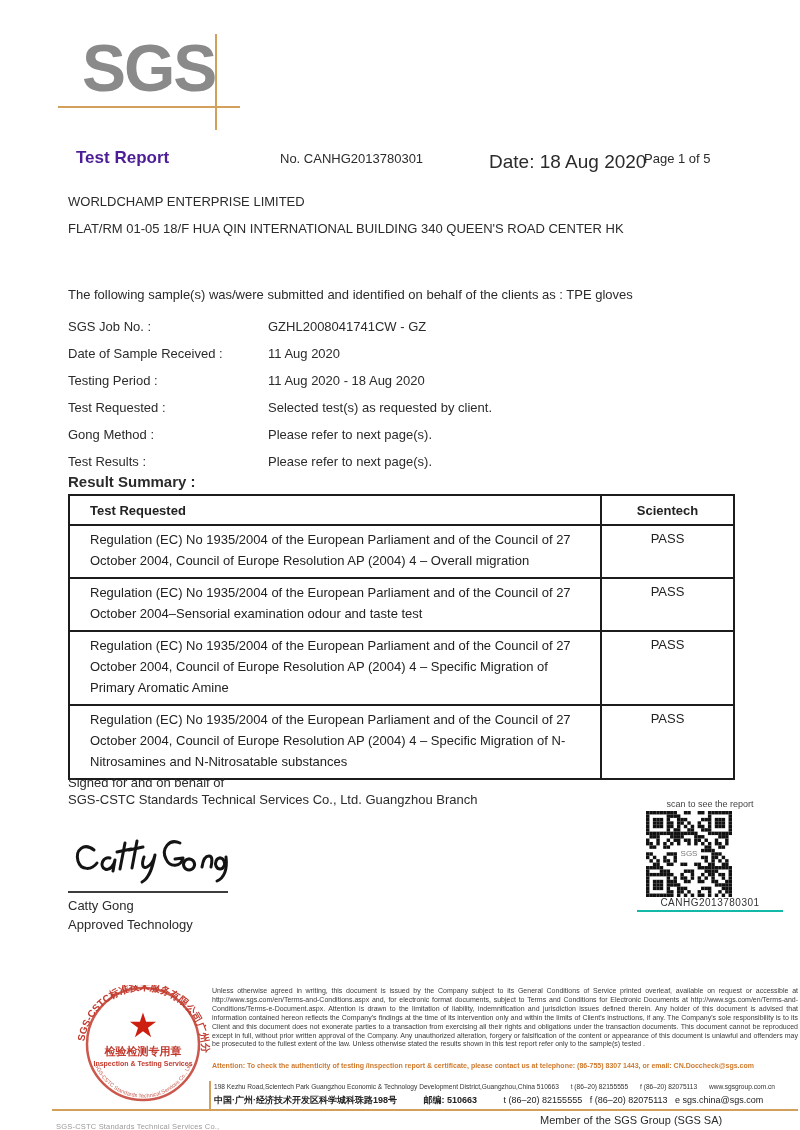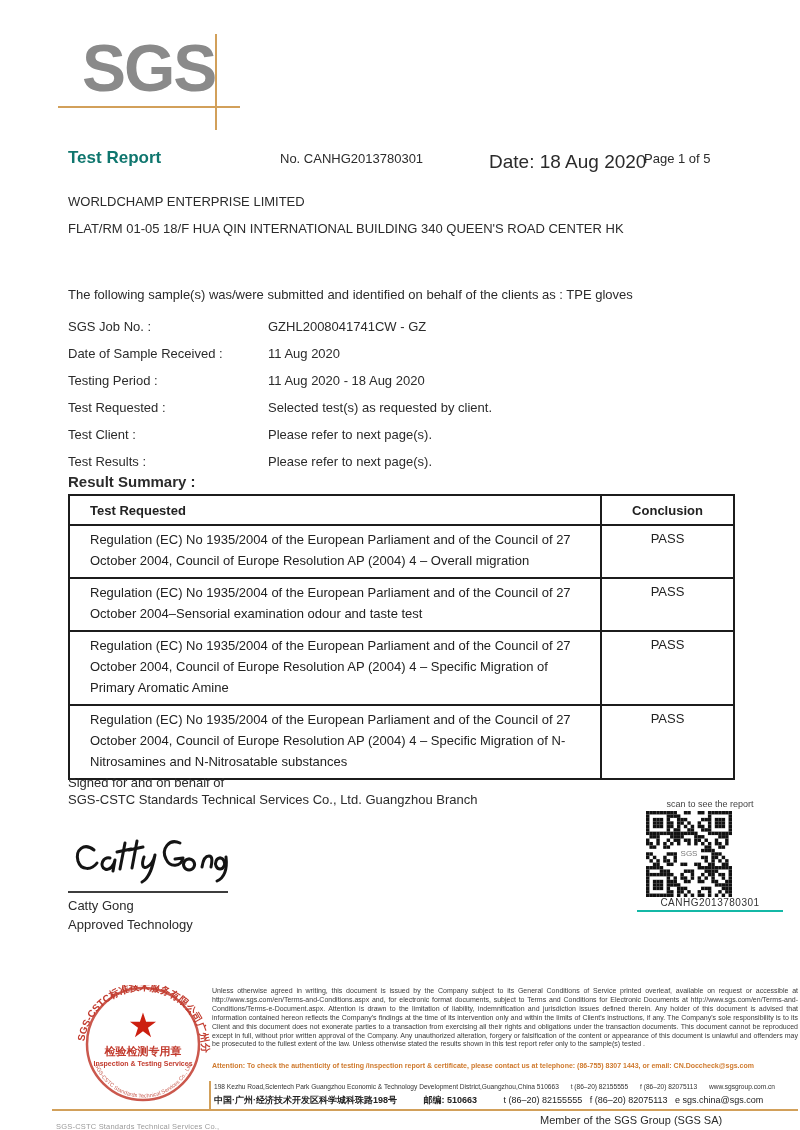--- a/index.html
+++ b/index.html
@@ -12,21 +12,21 @@
   
   .logo-text {
     position:absolute; left:82px; top:30px;
     font-size:66px; font-weight:bold; color:#8a8a8a; letter-spacing:-2px;
     font-family:"Liberation Sans", sans-serif;
   }
   .cross-v { position:absolute; left:215px; top:34px; width:2px; height:96px; background:#d2a05a; }
   .cross-h { position:absolute; left:58px;  top:106px; width:182px; height:2px; background:#d2a05a; }
 
   
-  .hdr-title { position:absolute; left:68px;  top:148px; font-size:17px; font-weight:bold; color:#0f766e; }
+  .hdr-title { position:absolute; left:76px;  top:148px; font-size:17px; font-weight:bold; color:#4c1d95; }
   .hdr-no    { position:absolute; left:280px; top:151px; font-size:13px; }
   .hdr-date  { position:absolute; left:489px; top:151px; font-size:19px; }
   .hdr-page  { position:absolute; left:644px; top:151px; font-size:13px; }
 
   .client { position:absolute; left:68px; top:188px; font-size:13px; line-height:27px; }
 
   .sample-intro { position:absolute; left:68px; top:287px; font-size:13px; }
 
   .fields { position:absolute; left:68px; top:313px; width:620px; font-size:13px; }
   .frow { display:flex; height:27px; align-items:center; }
@@ -118,36 +118,36 @@
     </div>
     <div class="frow">
       <span class="flabel">Testing Period :</span>
       <span class="fvalue">11 Aug 2020 - 18 Aug 2020</span>
     </div>
     <div class="frow">
       <span class="flabel">Test Requested :</span>
       <span class="fvalue">Selected test(s) as requested by client.</span>
     </div>
     <div class="frow">
-      <span class="flabel">Test Client :</span>
+      <span class="flabel">Gong Method :</span>
       <span class="fvalue">Please refer to next page(s).</span>
     </div>
     <div class="frow">
       <span class="flabel">Test Results :</span>
       <span class="fvalue">Please refer to next page(s).</span>
     </div>
   </div>
 
   <div class="rs-heading">Result Summary :</div>
 
   <table class="rs-table">
     <thead>
       <tr>
         <th class="c1">Test Requested</th>
-        <th class="c2">Conclusion</th>
+        <th class="c2">Scientech</th>
       </tr>
     </thead>
     <tbody>
       <tr>
         <td class="test">Regulation (EC) No 1935/2004 of the European Parliament and of the Council of 27 October 2004, Council of Europe Resolution AP (2004) 4 – Overall migration</td>
         <td class="concl">PASS</td>
       </tr>
       <tr>
         <td class="test">Regulation (EC) No 1935/2004 of the European Parliament and of the Council of 27 October 2004–Sensorial examination odour and taste test</td>
         <td class="concl">PASS</td>

